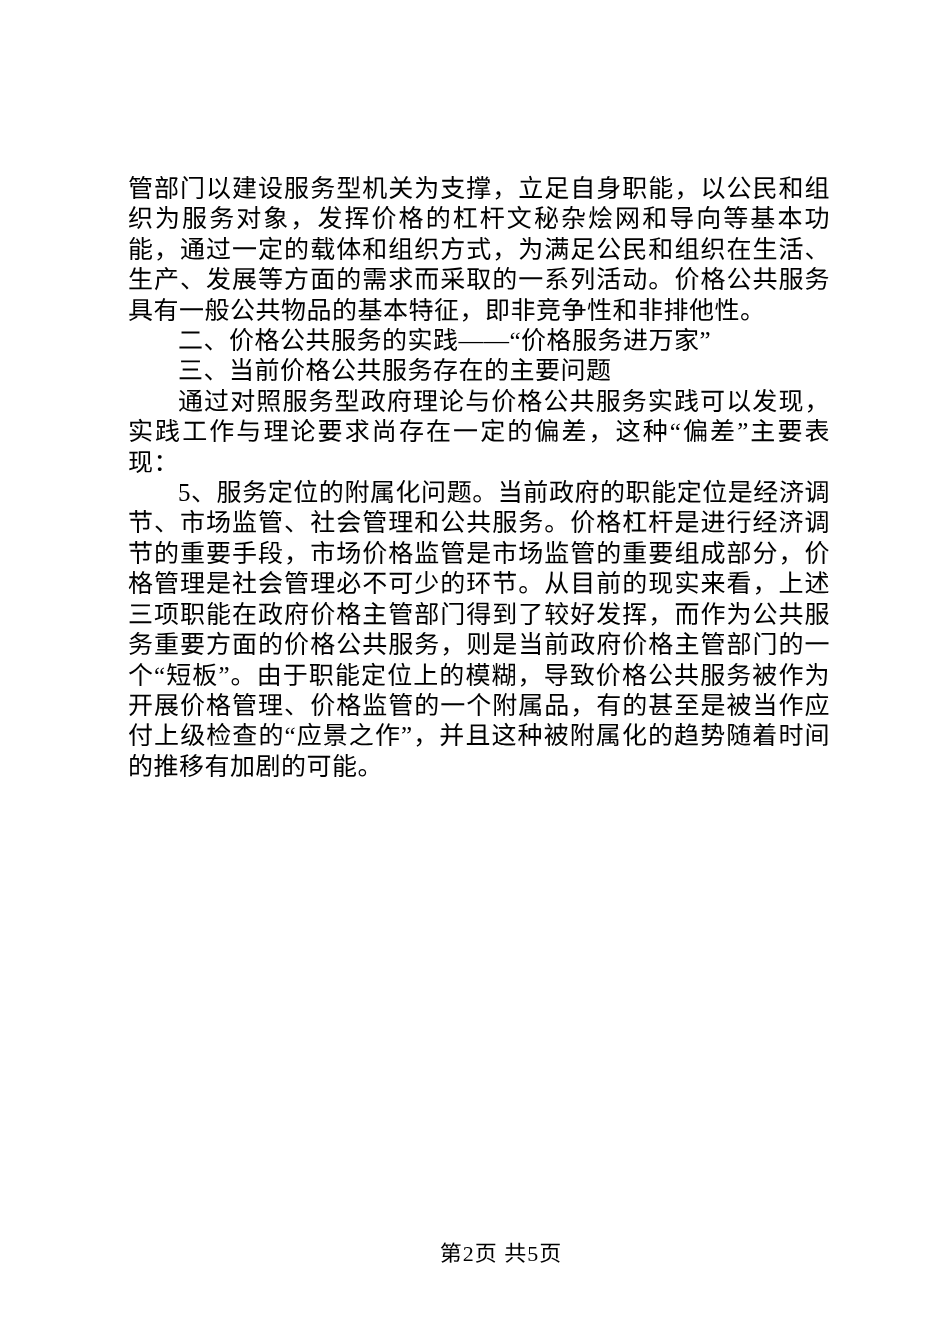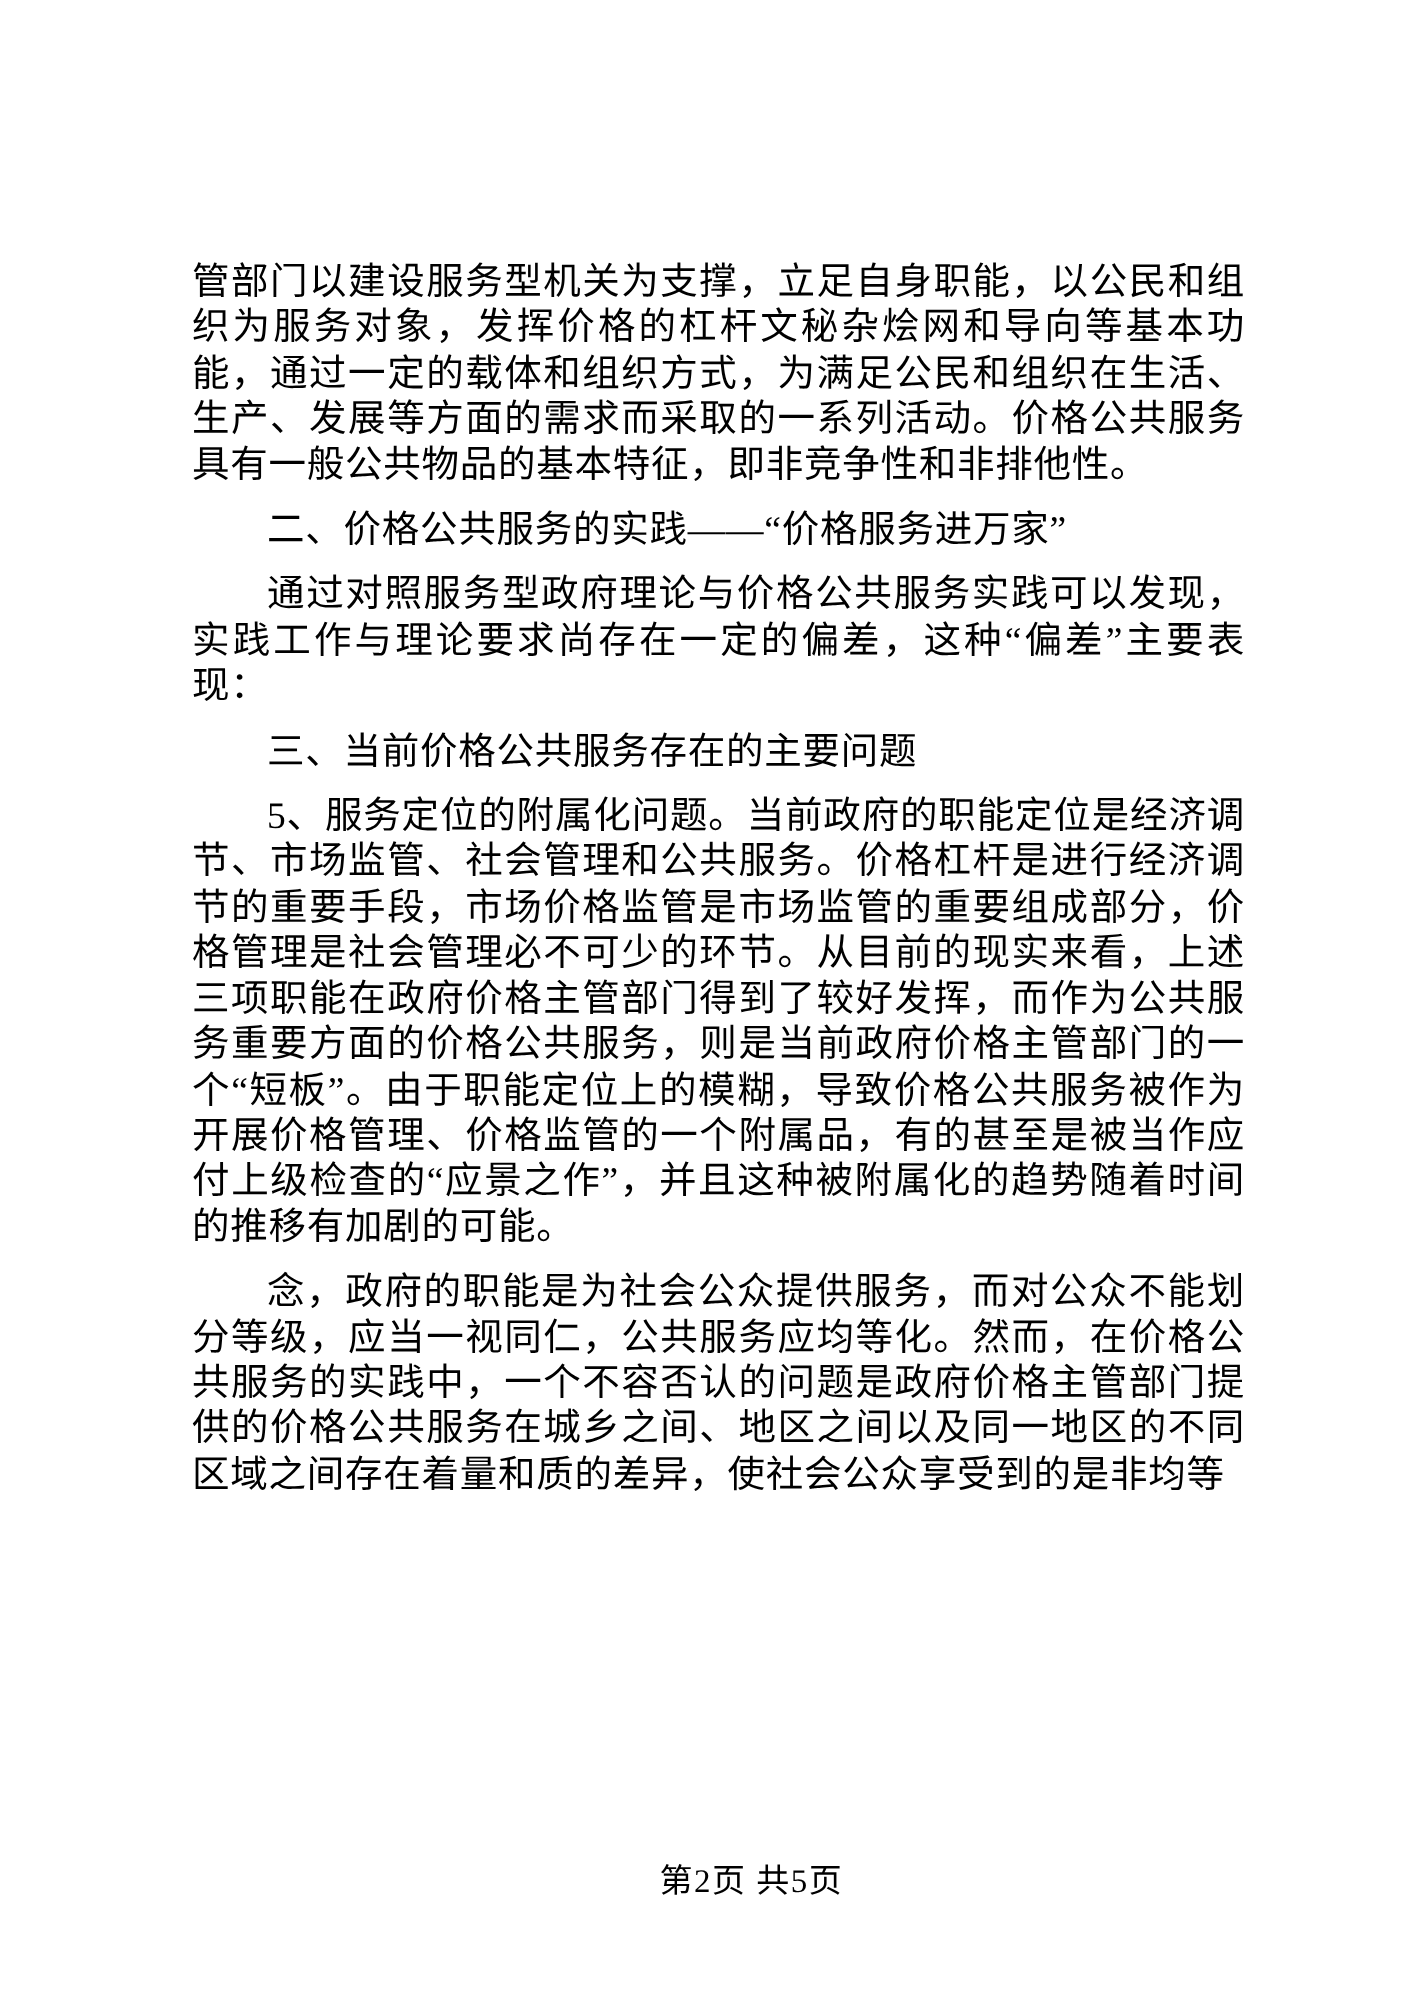--- a/index.html
+++ b/index.html
@@ -34,21 +34,20 @@
     padding: 0;
     font-size: 25px;
     line-height: 30.4px;
     text-align: justify;
     text-justify: inter-ideograph;
     letter-spacing: 0.5px;
     word-break: normal;
   }
   .doc-body p.indent {
     text-indent: 2em;
-    margin-top: 13px;
   }
   .page-footer {
     position: absolute;
     top: 1240px;
     left: 0;
     width: 950px;
     text-align: center;
     font-size: 22px;
     line-height: 28px;
     transform: translateX(26px);
@@ -56,21 +55,20 @@
   }
 </style>
 </head>
 <body>
 
 <div class="page">
 
   <div class="doc-body">
     <p>管部门以建设服务型机关为支撑，立足自身职能，以公民和组织为服务对象，发挥价格的杠杆文秘杂烩网和导向等基本功能，通过一定的载体和组织方式，为满足公民和组织在生活、生产、发展等方面的需求而采取的一系列活动。价格公共服务具有一般公共物品的基本特征，即非竞争性和非排他性。</p>
     <p class="indent">二、价格公共服务的实践——“价格服务进万家”</p>
+    <p class="indent">三、当前价格公共服务存在的主要问题</p>
     <p class="indent">通过对照服务型政府理论与价格公共服务实践可以发现，实践工作与理论要求尚存在一定的偏差，这种“偏差”主要表现：</p>
-    <p class="indent">三、当前价格公共服务存在的主要问题</p>
     <p class="indent">5、服务定位的附属化问题。当前政府的职能定位是经济调节、市场监管、社会管理和公共服务。价格杠杆是进行经济调节的重要手段，市场价格监管是市场监管的重要组成部分，价格管理是社会管理必不可少的环节。从目前的现实来看，上述三项职能在政府价格主管部门得到了较好发挥，而作为公共服务重要方面的价格公共服务，则是当前政府价格主管部门的一个“短板”。由于职能定位上的模糊，导致价格公共服务被作为开展价格管理、价格监管的一个附属品，有的甚至是被当作应付上级检查的“应景之作”，并且这种被附属化的趋势随着时间的推移有加剧的可能。</p>
-    <p class="indent">念，政府的职能是为社会公众提供服务，而对公众不能划分等级，应当一视同仁，公共服务应均等化。然而，在价格公共服务的实践中，一个不容否认的问题是政府价格主管部门提供的价格公共服务在城乡之间、地区之间以及同一地区的不同区域之间存在着量和质的差异，使社会公众享受到的是非均等</p>
   </div>
 
   <div class="page-footer">第2页 共5页</div>
 
 </div>
 
 </body></html>

